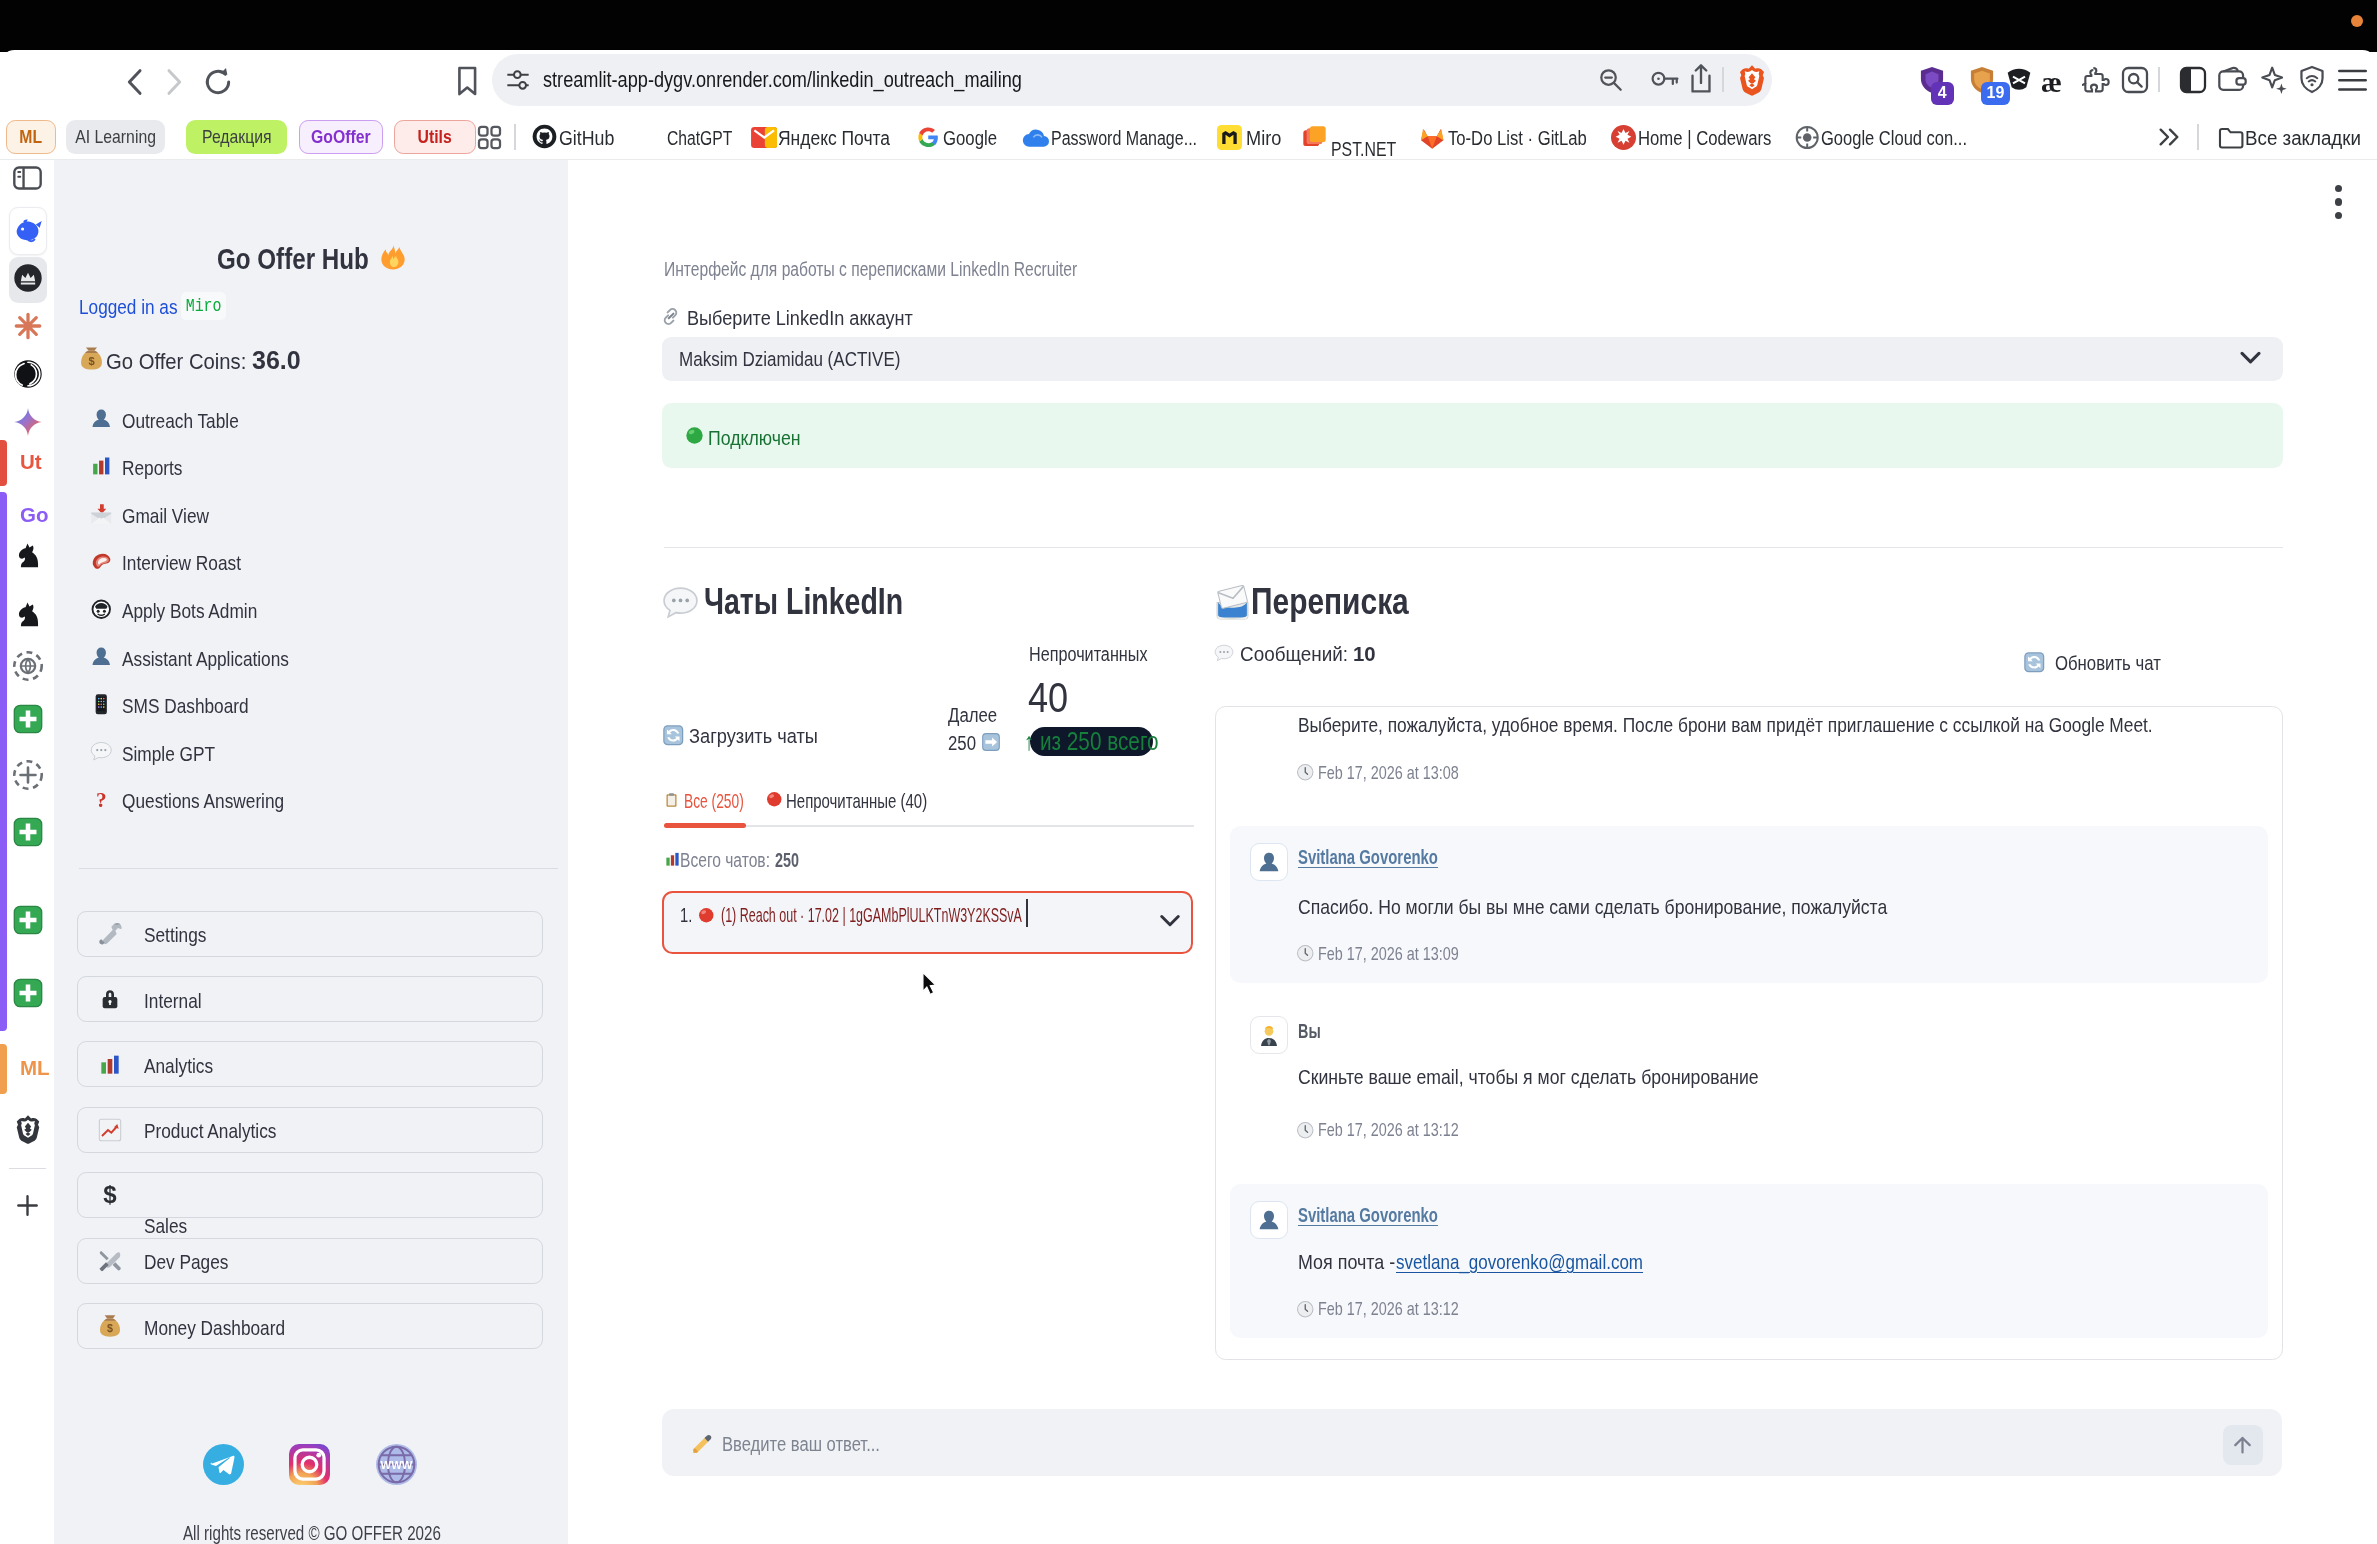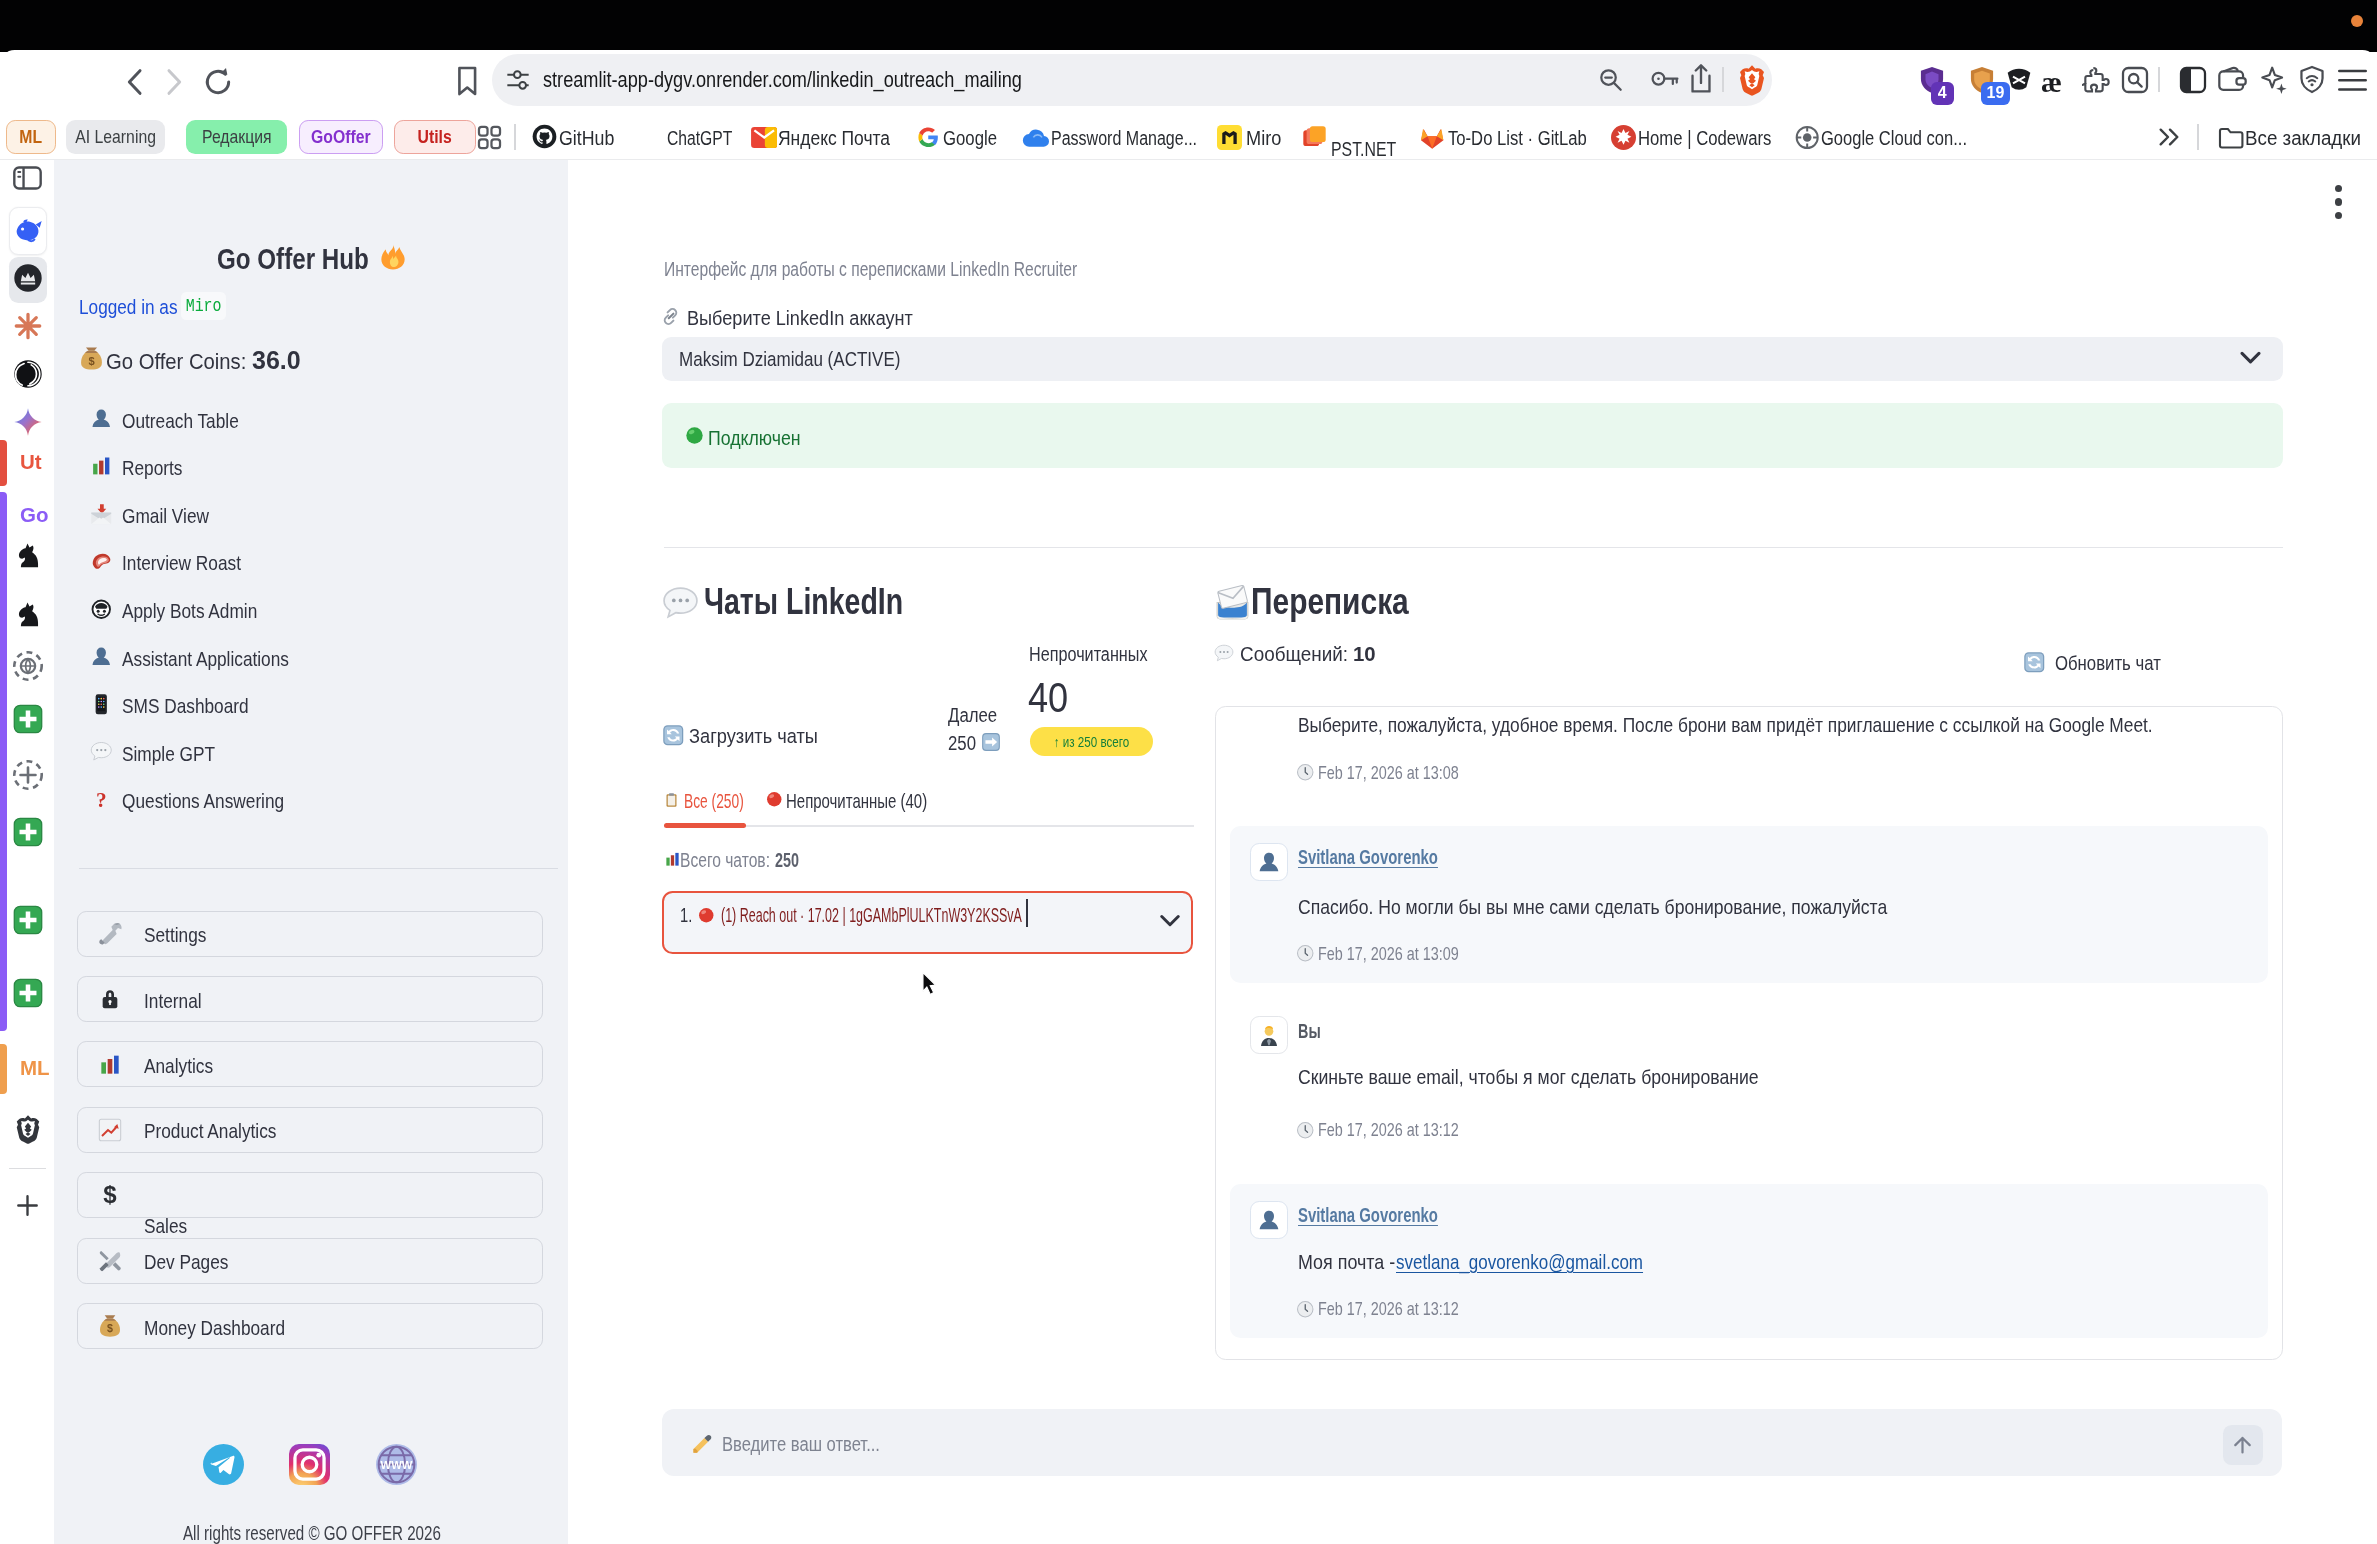--- a/index.html
+++ b/index.html
@@ -272,21 +272,21 @@
   <svg class="abs" style="left:2338px;top:69px" width="29" height="22.5" viewBox="0 0 44 34">
       <path d="M2 3h40M2 17h40M2 31h40" stroke="#3a3c40" stroke-width="4" stroke-linecap="round"></path>
     </svg>
 
   <div class="chip" style="left:6px;width:50px;background:#fdf2e6;border:1.3px solid #eeb98b;">
       <span class="txc" style="color:#c26510;font-weight:700;">ML</span>
     </div>
   <div class="chip" style="left:66px;width:99px;background:#e9eaed;">
       <span class="txc" style="color:#3c4043;">AI Learning</span>
     </div>
-  <div class="chip" style="left:186px;width:101px;background:#86efac;">
+  <div class="chip" style="left:186px;width:101px;background:#bef264;">
       <span class="txc" style="color:#3c4043;">Редакция</span>
     </div>
   <div class="chip" style="left:299px;width:84px;background:#f7eefe;border:1.3px solid #cb9ef2;">
       <span class="txc" style="color:#8430ce;font-weight:700;">GoOffer</span>
     </div>
   <div class="chip" style="left:394px;width:82px;background:#fdecea;border:1.3px solid #eda49b;">
       <span class="txc" style="color:#c5221f;font-weight:700;">Utils</span>
     </div>
   <svg class="abs" style="left:477px;top:125px" width="25" height="25" viewBox="0 0 38 38">
       <g stroke="#55585e" stroke-width="3.4" fill="none">
@@ -609,21 +609,21 @@
   <div class="abs" style="left:689px;top:724px;font-size:20.5px;color:#31333f;"><span class="tx" id="btnLoad" style="--k:0.889">Загрузить чаты</span></div>
 
   <div class="abs" style="left:948px;top:704px;font-size:20px;color:#31333f;"><span class="tx" id="mLabel1" style="--k:0.84">Далее</span></div>
   <div class="abs" style="left:948px;top:732px;font-size:20px;color:#31333f;"><span class="tx" id="mVal1" style="--k:0.84">250</span></div>
   <svg class="abs" style="left:981px;top:732px" width="20" height="20" viewBox="0 0 30 30">
       <use href="#e-rarrow"></use>
     </svg>
 
   <div class="abs" style="left:1029px;top:643px;font-size:20px;color:#31333f;"><span class="tx" id="mLabel2" style="--k:0.81">Непрочитанных</span></div>
   <div class="abs" style="left:1028px;top:674px;font-size:42px;color:#31333f;"><span class="tx" id="mVal2" style="--k:0.86">40</span></div>
-  <div class="abs" style="left:1030px;top:727px;width:123px;height:29px;border-radius:14.5px;background:#fde047;color:#157f3b;font-size:14px;display:flex;align-items:center;justify-content:center;">
+  <div class="abs" style="left:1030px;top:727px;width:123px;height:29px;border-radius:14.5px;background:#0f172a;color:#157f3b;font-size:25px;display:flex;align-items:center;justify-content:center;">
       <span class="txc">↑ из 250 всего</span>
     </div>
 
   <svg class="abs" style="left:664px;top:790px" width="15" height="20" viewBox="0 0 23 30">
       <use href="#e-clip"></use>
     </svg>
   <div class="abs" style="left:684px;top:789px;font-size:21px;color:#e8543e;"><span class="tx" id="tab1" style="--k:0.656">Все (250)</span></div>
   <svg class="abs" style="left:765px;top:790px" width="18.5" height="18.5" viewBox="0 0 28 28">
       <use href="#e-red"></use>
     </svg>

